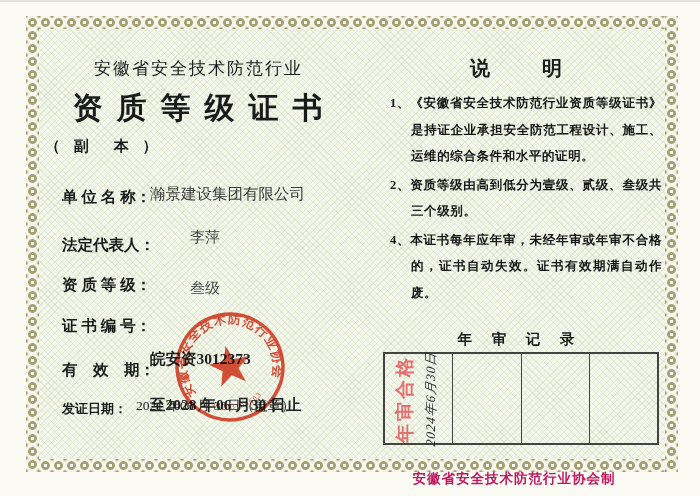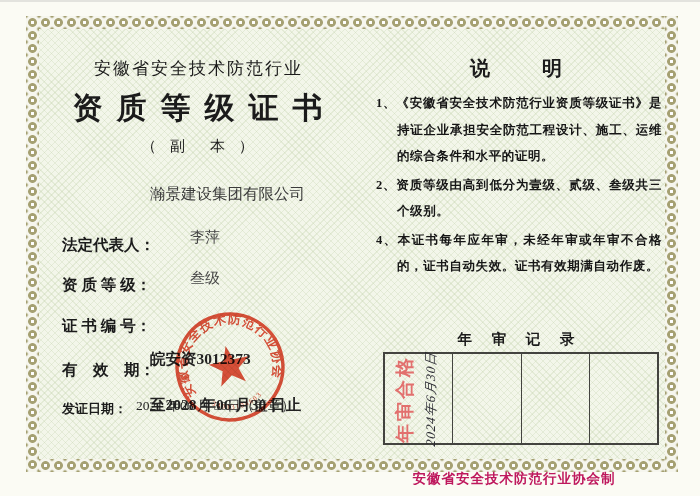--- a/index.html
+++ b/index.html
@@ -25,39 +25,39 @@
       repeating-linear-gradient(45deg, rgba(193,209,170,.30) 0 1px, rgba(0,0,0,0) 1px 5px),
       repeating-linear-gradient(-45deg, rgba(193,209,170,.30) 0 1px, rgba(0,0,0,0) 1px 5px); }
 
   .abs { position:absolute; color:#1b1b1b; }
 
   
   .industry-line { left:40px; top:57px; width:315px; text-align:center;
     font-size:17px; font-weight:normal; letter-spacing:2px; text-indent:2px; }
   .main-title { left:40px; top:88px; width:315px; text-align:center;
     font-size:30px; font-weight:bold; letter-spacing:14px; text-indent:14px; }
-  .copy-label { left:40px; top:137px; width:315px; text-align:center;
-    font-size:15px; font-weight:normal; letter-spacing:5px; text-indent:5px; }
+  .copy-label { left:40px; top:137px; width:315px; 
+    font-size:15px; font-weight:bold; letter-spacing:5px; text-indent:5px; }
 
   .f-label { left:62px; font-size:15.5px; font-weight:bold; white-space:nowrap; }
   .f-value { left:150px; font-size:15.5px; white-space:nowrap; color:#3a3a3a; }
   .v-kai   { font-size:15px; color:#444;margin-left:40px; }
   .v-bold  { font-weight:bold; color:#222;margin-top:36px; }
   .small-lab { font-size:13px; }
   .small-val { font-size:13.5px; left:136px; color:#222; }
 
   .seal { position:absolute; left:172px; top:308px; width:116px; height:118px;
     opacity:.88; mix-blend-mode:multiply; transform:rotate(-12deg); }
 
   
   .notes-heading { left:368px; top:55px; width:296px; text-align:center;
     font-size:20px; font-weight:bold; letter-spacing:4px; text-indent:4px; }
   .notes { left:390px; top:90px; width:272px; list-style:none; }
   .notes li { font-size:12.5px; font-weight:bold; line-height:26.5px;
-    padding-left:7px; text-indent:-21px; margin-bottom:2px; text-align:justify;
+    padding-left:21px; text-indent:-21px; margin-bottom:2px; text-align:justify;
     letter-spacing:.6px; color:#161616; }
   .review-heading { left:368px; top:330px; width:296px; text-align:center;
     font-size:14.5px; font-weight:bold; letter-spacing:8px; text-indent:8px; }
   .review-table { left:383px; top:352px; width:276px; height:93px;
     display:flex; border:2px solid #43433f; background:rgba(255,255,255,.0); }
   .review-cell { flex:1; border-right:1.5px solid #43433f; position:relative; }
   .review-cell:last-child { border-right:none; }
   .stamp-pass { position:absolute; left:30%; top:50%;
     transform:translate(-50%,-50%) rotate(-90deg); white-space:nowrap;
     font-size:19px; font-weight:bold; letter-spacing:3px; color:#e2706e;
@@ -79,27 +79,28 @@
   <div class="band band-bottom"></div>
   <div class="band band-left"></div>
   <div class="band band-right"></div>
 
   <div class="paper"></div>
 
   <div class="abs industry-line">安徽省安全技术防范行业</div>
   <div class="abs main-title">资质等级证书</div>
   <div class="abs copy-label">（ 副　本 ）</div>
 
+  <div class="abs f-label" style="top:187px">单 位 名 称：</div>
   <div class="abs f-value" style="top:184px">瀚景建设集团有限公司</div>
 
   <div class="abs f-label" style="top:235px">法定代表人：</div>
   <div class="abs f-value v-kai" style="top:228px">李萍</div>
 
   <div class="abs f-label" style="top:275px">资 质 等 级：</div>
-  <div class="abs f-value v-kai" style="top:269px">叁级</div>
+  <div class="abs f-value v-kai" style="top:279px">叁级</div>
 
   <div class="abs f-label" style="top:316px">证 书 编 号：</div>
   <div class="abs f-value v-bold" style="top:313px">皖安资3012373</div>
 
   <div class="abs f-label" style="top:360px">有　效　期：</div>
   <div class="abs f-value v-bold" style="top:359px">至2028 年06 月30 日止</div>
 
   <div class="abs f-label small-lab" style="top:400px">发证日期：</div>
   <div class="abs f-value small-val" style="top:397px">2021 年06 月  30日（盖章）</div>
 

